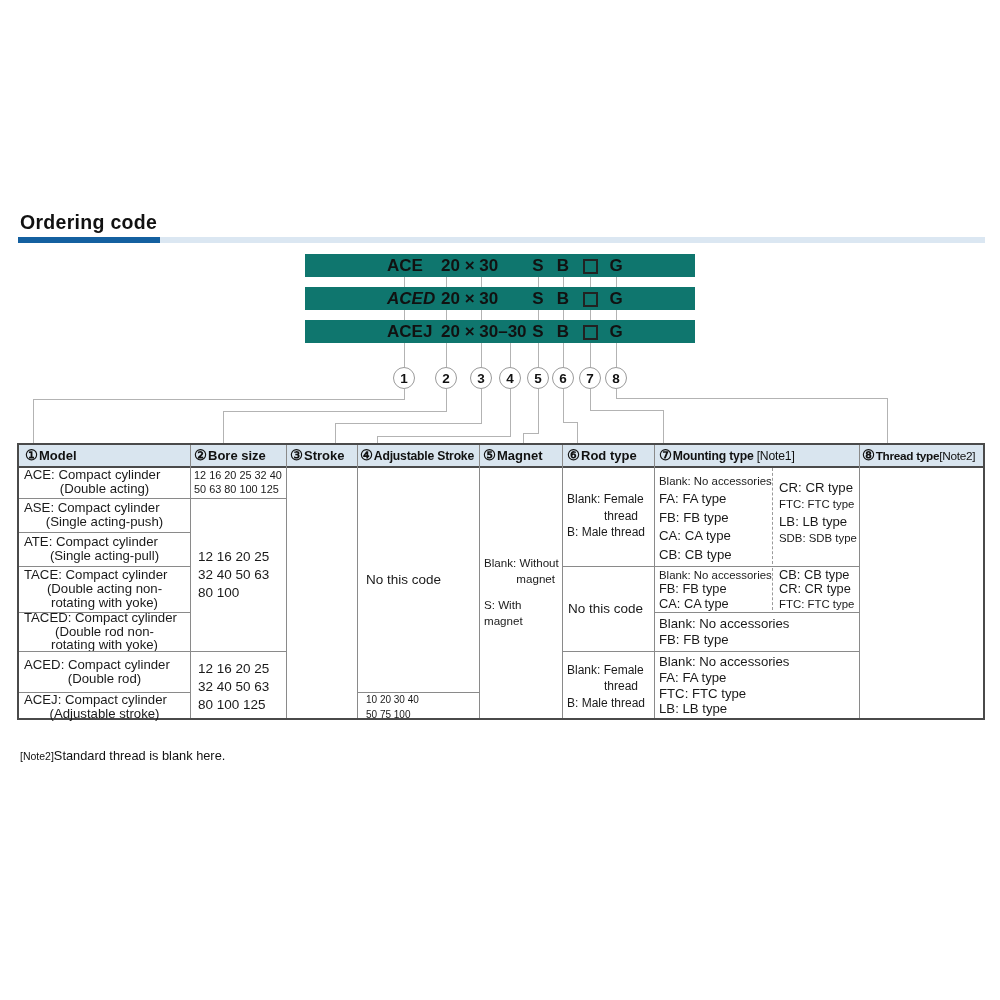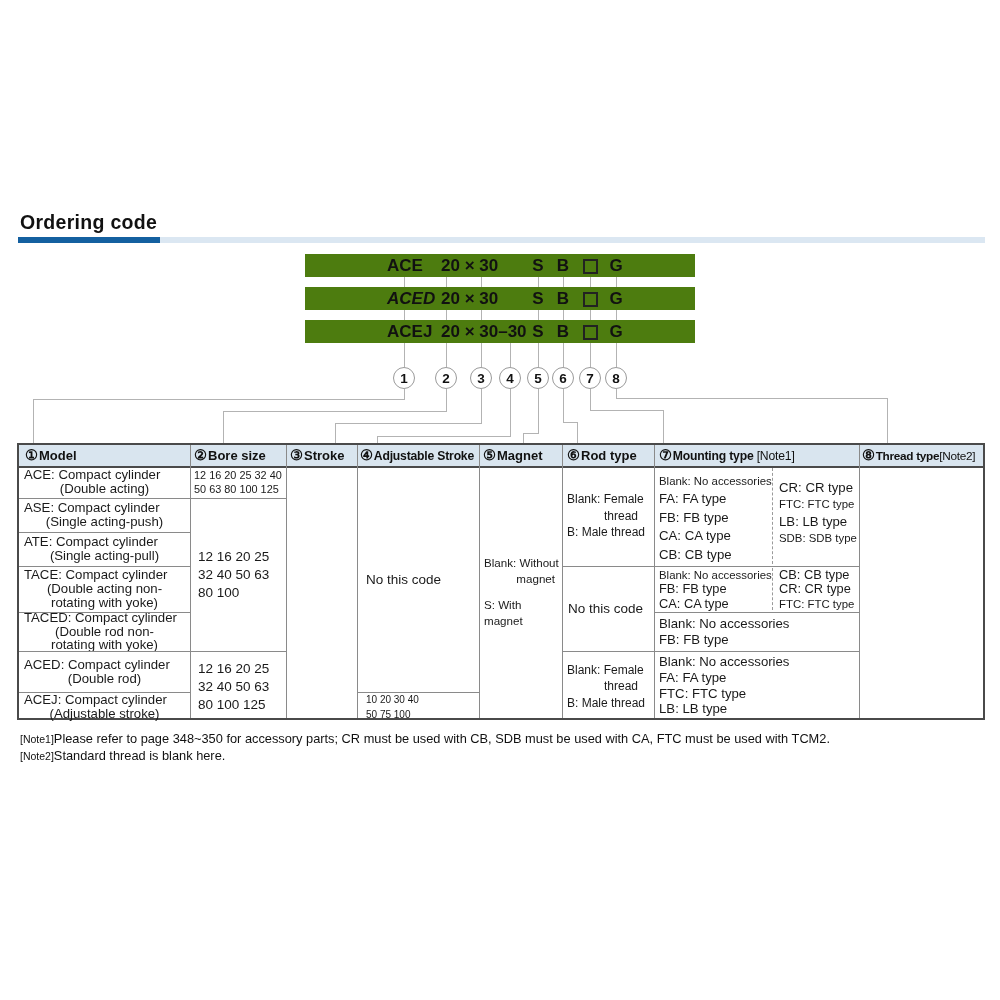--- a/index.html
+++ b/index.html
@@ -3,21 +3,21 @@
 <meta charset="utf-8">
 <style>
   html,body{margin:0;padding:0;background:#fff;}
   #page{position:relative;width:1000px;height:1000px;background:#fff;overflow:hidden;
         font-family:"Liberation Sans", sans-serif;color:#1a1a1a;}
   
   #title{position:absolute;left:20px;top:211px;font-size:19.5px;font-weight:bold;letter-spacing:.3px;color:#111;}
   #rule-dark{position:absolute;left:18px;top:237px;width:142px;height:6px;background:#1460a0;}
   #rule-light{position:absolute;left:160px;top:237px;width:825px;height:6px;background:#dbe7f2;}
   
-  .bar{position:absolute;left:305px;width:390px;height:23px;background:#4d7c0f;z-index:2;}
+  .bar{position:absolute;left:305px;width:390px;height:23px;background:#0f766e;z-index:2;}
   .btxt{position:absolute;top:0;height:23px;line-height:23px;font-weight:bold;font-size:17px;color:#111;white-space:nowrap;}
   .bc{transform:translateX(-50%);}
   .bbox{position:absolute;top:5px;width:11px;height:11px;border:2px solid #222;background:transparent;}
   
   .ln{position:absolute;background:#b3b3b3;z-index:1;}
   
   .circ{position:absolute;top:367px;width:22px;height:22px;border:1px solid #9a9a9a;border-radius:50%;
         background:#fff;z-index:3;text-align:center;line-height:21px;font-weight:bold;font-size:13.5px;color:#111;box-sizing:border-box;}
   
   #tbl{position:absolute;left:17px;top:443px;width:968px;height:277px;border:2px solid #4a4a4a;box-sizing:border-box;z-index:2;background:#fff;padding-left:48px;}
@@ -267,20 +267,17 @@
     </div>
     <div class="cell" style="left:635px;top:206px;width:205px;height:71px;line-height:15.8px;padding:3px 0 0 5px;font-size:13.2px;">
       <div>Blank: No accessories</div>
       <div>FA: FA type</div>
       <div>FTC: FTC type</div>
       <div>LB: LB type</div>
     </div>
 
   </div>
 
-  <div class="note" style="top:729px;">
-    <span class="ntag">[Note1]</span><span class="ntxt">Please refer to page 348~350 for accessory parts; CR must be used with CB, SDB must be used with CA, FTC must be used with TCM2.</span>
-  </div>
   <div class="note" style="top:746px;">
     <span class="ntag">[Note2]</span><span class="ntxt">Standard thread is blank here.</span>
   </div>
 
 </div>
 
 </body></html>

